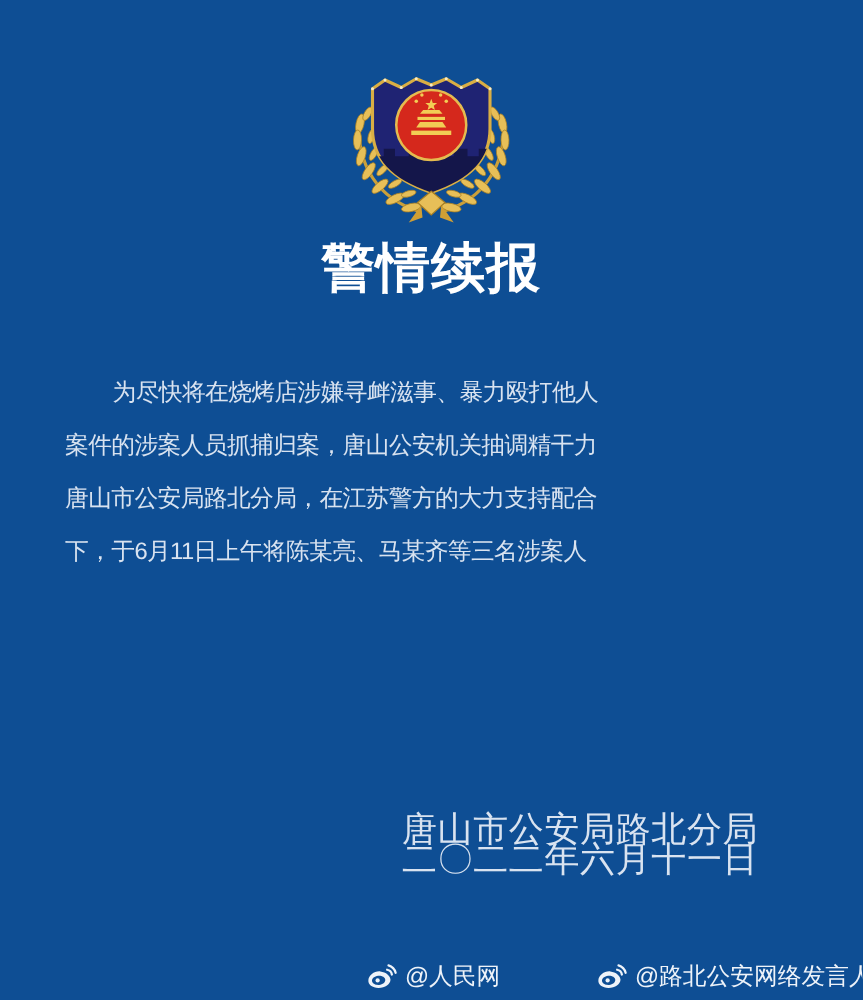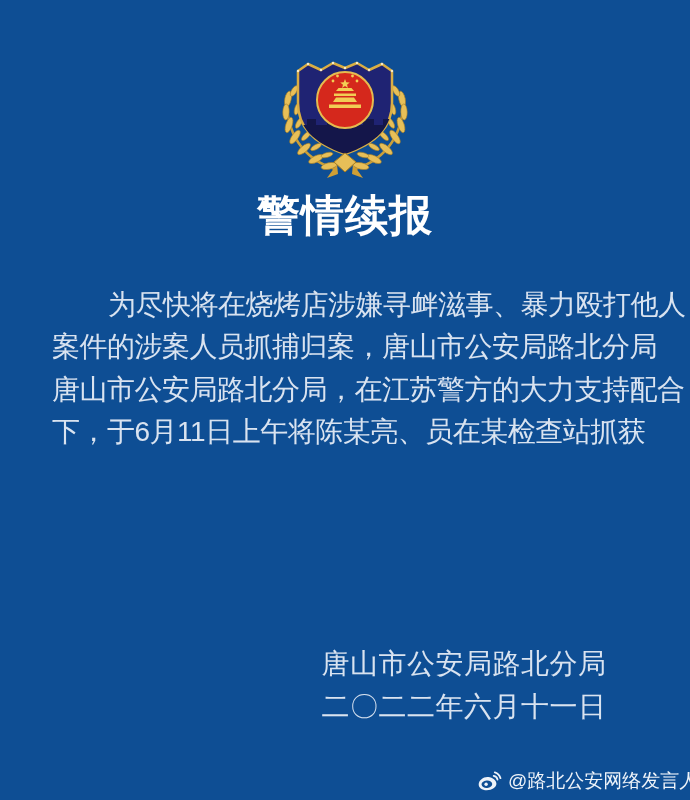--- a/index.html
+++ b/index.html
@@ -26,40 +26,40 @@
     left: 0; top: 191px; width: 100%;
     margin: 0;
     text-align: center;
     font-size: 43px; line-height: 48px;
     font-weight: bold;
     letter-spacing: 1px;
     color: var(--c-title_text, #ffffff);
   }
   .body-text {
     position: absolute;
-    left: 52px; top: 284px;
+    left: 52px; top: 294px;
     width: 600px;
-    font-size: 28px;
+    font-size: 19px;
     line-height: 42.3px;
     letter-spacing: -0.5px;
     color: var(--c-body_text, #d9e3f0);
   }
   .body-line { white-space: nowrap; }
   .body-line.indent { text-indent: 2em; }
   .sig-block {
     position: absolute;
     left: 239px; top: 650px;
     width: 450px;
     text-align: center;
     font-size: 28px;
     line-height: 27px;
     color: var(--c-body_text, #d9e3f0);
   }
   .sig-agency { letter-spacing: 0.5px; }
-  .sig-date { margin-top: 16px; letter-spacing: 0.5px; }
+  .sig-date { margin-top: 0; letter-spacing: 0.5px; font-family: Liberation Mono, monospace; }
   .wm {
     position: absolute;
     top: 768px;
     display: flex;
     align-items: center;
     gap: 6px;
     font-size: 19px;
     color: var(--c-watermark_text, #eef3f9);
     white-space: nowrap;
   }
@@ -150,30 +150,39 @@
       <path d="M60,107 L50,121 L61,117 Z" fill="#cf9f35"></path>
       <path d="M76,107 L86,121 L75,117 Z" fill="#cf9f35"></path>
       <path d="M68,96 L79,105 L68,115 L57,105 Z" fill="#e7bf58" stroke="#a87f24" stroke-width="1"></path>
     </g>
   </svg>
 
   <h1 class="title">警情续报</h1>
 
   <div class="body-text">
     <div class="body-line indent">为尽快将在烧烤店涉嫌寻衅滋事、暴力殴打他人</div>
-    <div class="body-line">案件的涉案人员抓捕归案，唐山市公安局路北分局</div>
+    <div class="body-line">案件的涉案人员抓捕归案，唐山公安机关抽调精干力</div>
     <div class="body-line">唐山市公安局路北分局，在江苏警方的大力支持配合</div>
-    <div class="body-line">下，于6月11日上午将陈某亮、员在某检查站抓获</div>
+    <div class="body-line">下，于6月11日上午将陈某亮、马某齐等三名涉案人</div>
   </div>
 
   <div class="sig-block">
     <div class="sig-agency">唐山市公安局路北分局</div>
     <div class="sig-date">二〇二二年六月十一日</div>
   </div>
 
+  <div class="wm wm-1">
+    <svg class="weibo" viewBox="0 0 24 21" aria-hidden="true">
+      <path class="wb" fill-rule="evenodd" d="M10.8,6.1 C6,5.6 1.6,9.2 1.2,13 C0.8,16.6 4.4,19.3 9.3,19.3 C14.6,19.3 18.9,16.3 18.9,12.8 C18.9,9.6 15.3,6.6 10.8,6.1 Z M9.8,16.9 C6.9,17.2 4.3,15.8 4.1,13.8 C3.9,11.8 6.1,9.9 9,9.6 C12,9.3 14.5,10.7 14.7,12.7 C14.9,14.7 12.7,16.6 9.8,16.9 Z"></path>
+      <circle class="wb" cx="8.6" cy="13.3" r="1.7"></circle>
+      <path class="wb-arc" stroke-width="1.8" d="M16.2,4.8 A4.6,4.6 0 0 1 20,8.6"></path>
+      <path class="wb-arc" stroke-width="1.8" d="M17.3,1.3 A8.4,8.4 0 0 1 23,7.2"></path>
+    </svg>
+    <span>@人民网</span>
+  </div>
 
   <div class="wm wm-2">
     <svg class="weibo" viewBox="0 0 24 21" aria-hidden="true">
       <path class="wb" fill-rule="evenodd" d="M10.8,6.1 C6,5.6 1.6,9.2 1.2,13 C0.8,16.6 4.4,19.3 9.3,19.3 C14.6,19.3 18.9,16.3 18.9,12.8 C18.9,9.6 15.3,6.6 10.8,6.1 Z M9.8,16.9 C6.9,17.2 4.3,15.8 4.1,13.8 C3.9,11.8 6.1,9.9 9,9.6 C12,9.3 14.5,10.7 14.7,12.7 C14.9,14.7 12.7,16.6 9.8,16.9 Z"></path>
       <circle class="wb" cx="8.6" cy="13.3" r="1.7"></circle>
       <path class="wb-arc" stroke-width="1.8" d="M16.2,4.8 A4.6,4.6 0 0 1 20,8.6"></path>
       <path class="wb-arc" stroke-width="1.8" d="M17.3,1.3 A8.4,8.4 0 0 1 23,7.2"></path>
     </svg>
     <span>@路北公安网络发言人</span>
   </div>

